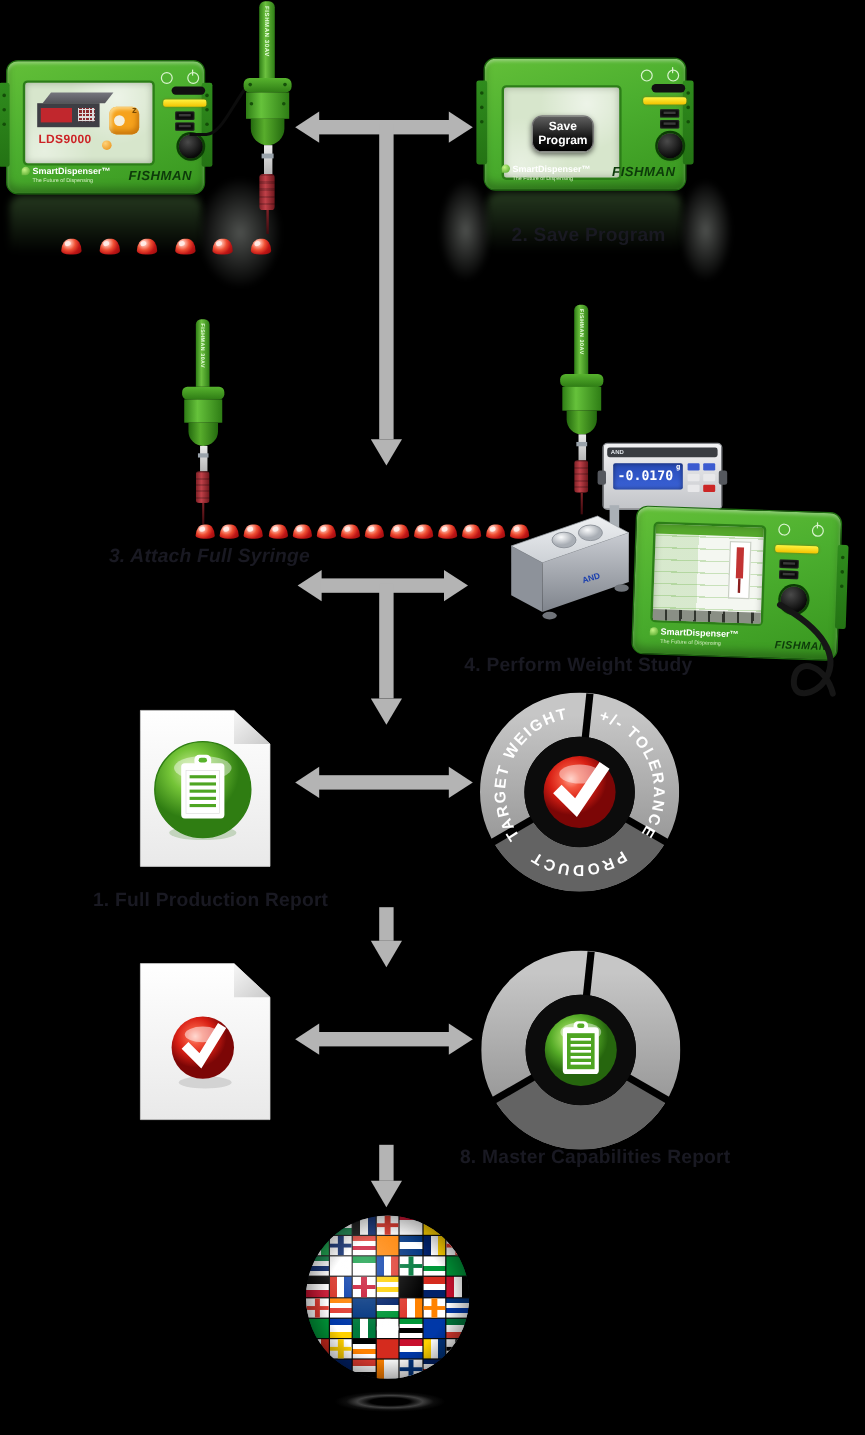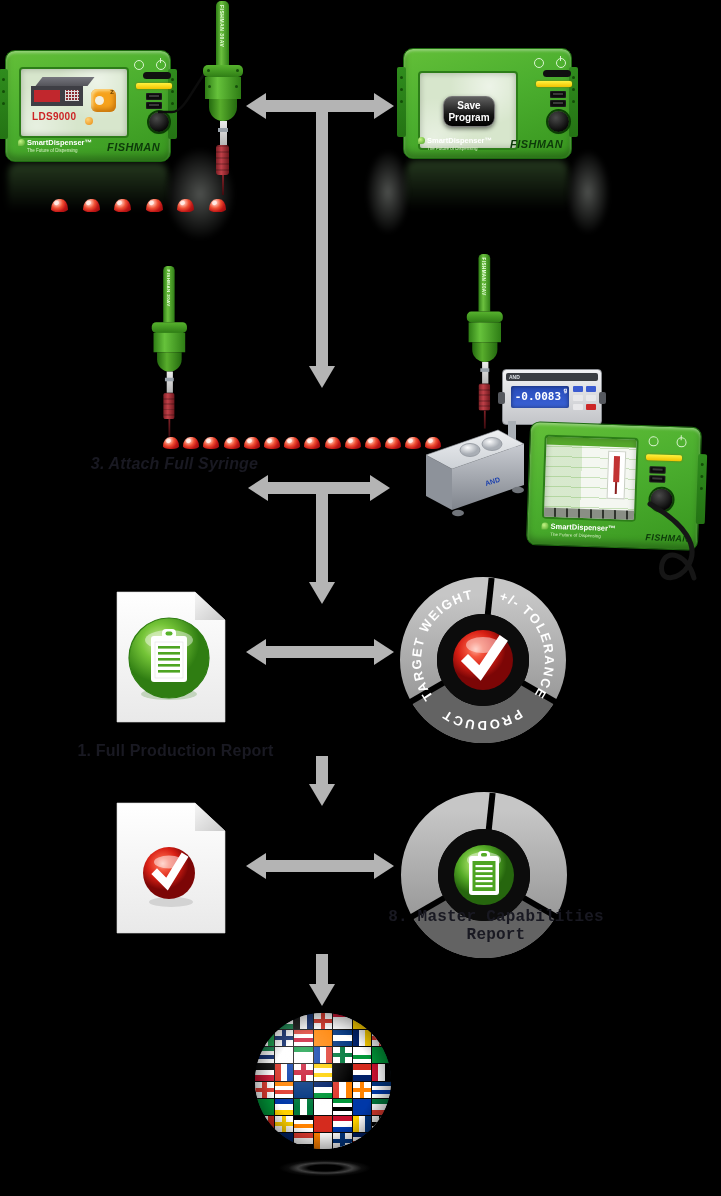--- a/index.html
+++ b/index.html
@@ -300,21 +300,21 @@
       <div class="dot sm"></div>
       <div class="dot sm"></div>
       <div class="dot sm"></div>
       <div class="dot sm"></div>
       <div class="dot sm"></div>
     </div>
 
   <div class="indicator">
     <div class="ind-strip">AND</div>
     <div class="lcd">
-      <span>-0.0083</span><span class="unit">g</span>
+      <span>-0.0170</span><span class="unit">g</span>
     </div>
     <div class="ind-btn" style="left:70px;top:16px;background:#3b5bd0;"></div>
     <div class="ind-btn" style="left:83px;top:16px;background:#3b5bd0;"></div>
     <div class="ind-btn" style="left:70px;top:25px;background:#e8e8ea;"></div>
     <div class="ind-btn" style="left:83px;top:25px;background:#e8e8ea;"></div>
     <div class="ind-btn" style="left:70px;top:34px;background:#e8e8ea;"></div>
     <div class="ind-btn" style="left:83px;top:34px;background:#cc2626;"></div>
     <div class="ind-knob" style="left:-5px;"></div>
     <div class="ind-knob" style="right:-5px;"></div>
   </div>
@@ -548,16 +548,18 @@
         <div style="background: linear-gradient(rgb(224, 60, 49) 0px, rgb(224, 60, 49) 33%, rgb(255, 255, 255) 33%, rgb(255, 255, 255) 67%, rgb(0, 0, 0) 67%);"></div>
         <div style="background: linear-gradient(90deg, rgb(255, 130, 0) 0px, rgb(255, 130, 0) 33%, rgb(255, 255, 255) 33%, rgb(255, 255, 255) 67%, rgb(255, 255, 255) 67%);"></div>
         <div style="background: linear-gradient(transparent 0px, transparent 38%, rgb(0, 53, 128) 38%, rgb(0, 53, 128) 62%, transparent 62%), linear-gradient(90deg, transparent 0px, transparent 38%, rgb(0, 53, 128) 38%, rgb(0, 53, 128) 62%, transparent 62%), rgb(255, 255, 255);"></div>
         <div style="background: linear-gradient(rgb(1, 33, 105) 0px, rgb(1, 33, 105) 25%, rgb(255, 255, 255) 25%, rgb(255, 255, 255) 50%, rgb(213, 43, 30) 50%, rgb(213, 43, 30) 75%, rgb(255, 255, 255) 75%);"></div>
         <div style="background: rgb(224, 60, 49);"></div>
       </div>
     <div class="globe-shade"></div>
   </div>
   <div class="globe-shadow"></div>
 
+  <div class="steplabel" style="left:378px;top:188px;width:225px;">2. Save Program</div>
   <div class="steplabel" style="left:52px;top:455px;width:245px;font-style:italic;">3. Attach Full Syringe</div>
+  <div class="steplabel" style="left:368px;top:546px;width:228px;">4. Perform Weight Study</div>
   <div class="steplabel" style="left:48px;top:742px;width:255px;">1. Full Production Report</div>
-  <div class="steplabel" style="left:372px;top:908px;width:248px;font-family:Liberation Mono, monospace;">8. Master Capabilities Report</div>
+  <div class="steplabel" style="left:372px;top:956px;width:248px;">8. Master Capabilities Report</div>
 </div>
 
 </body></html>

